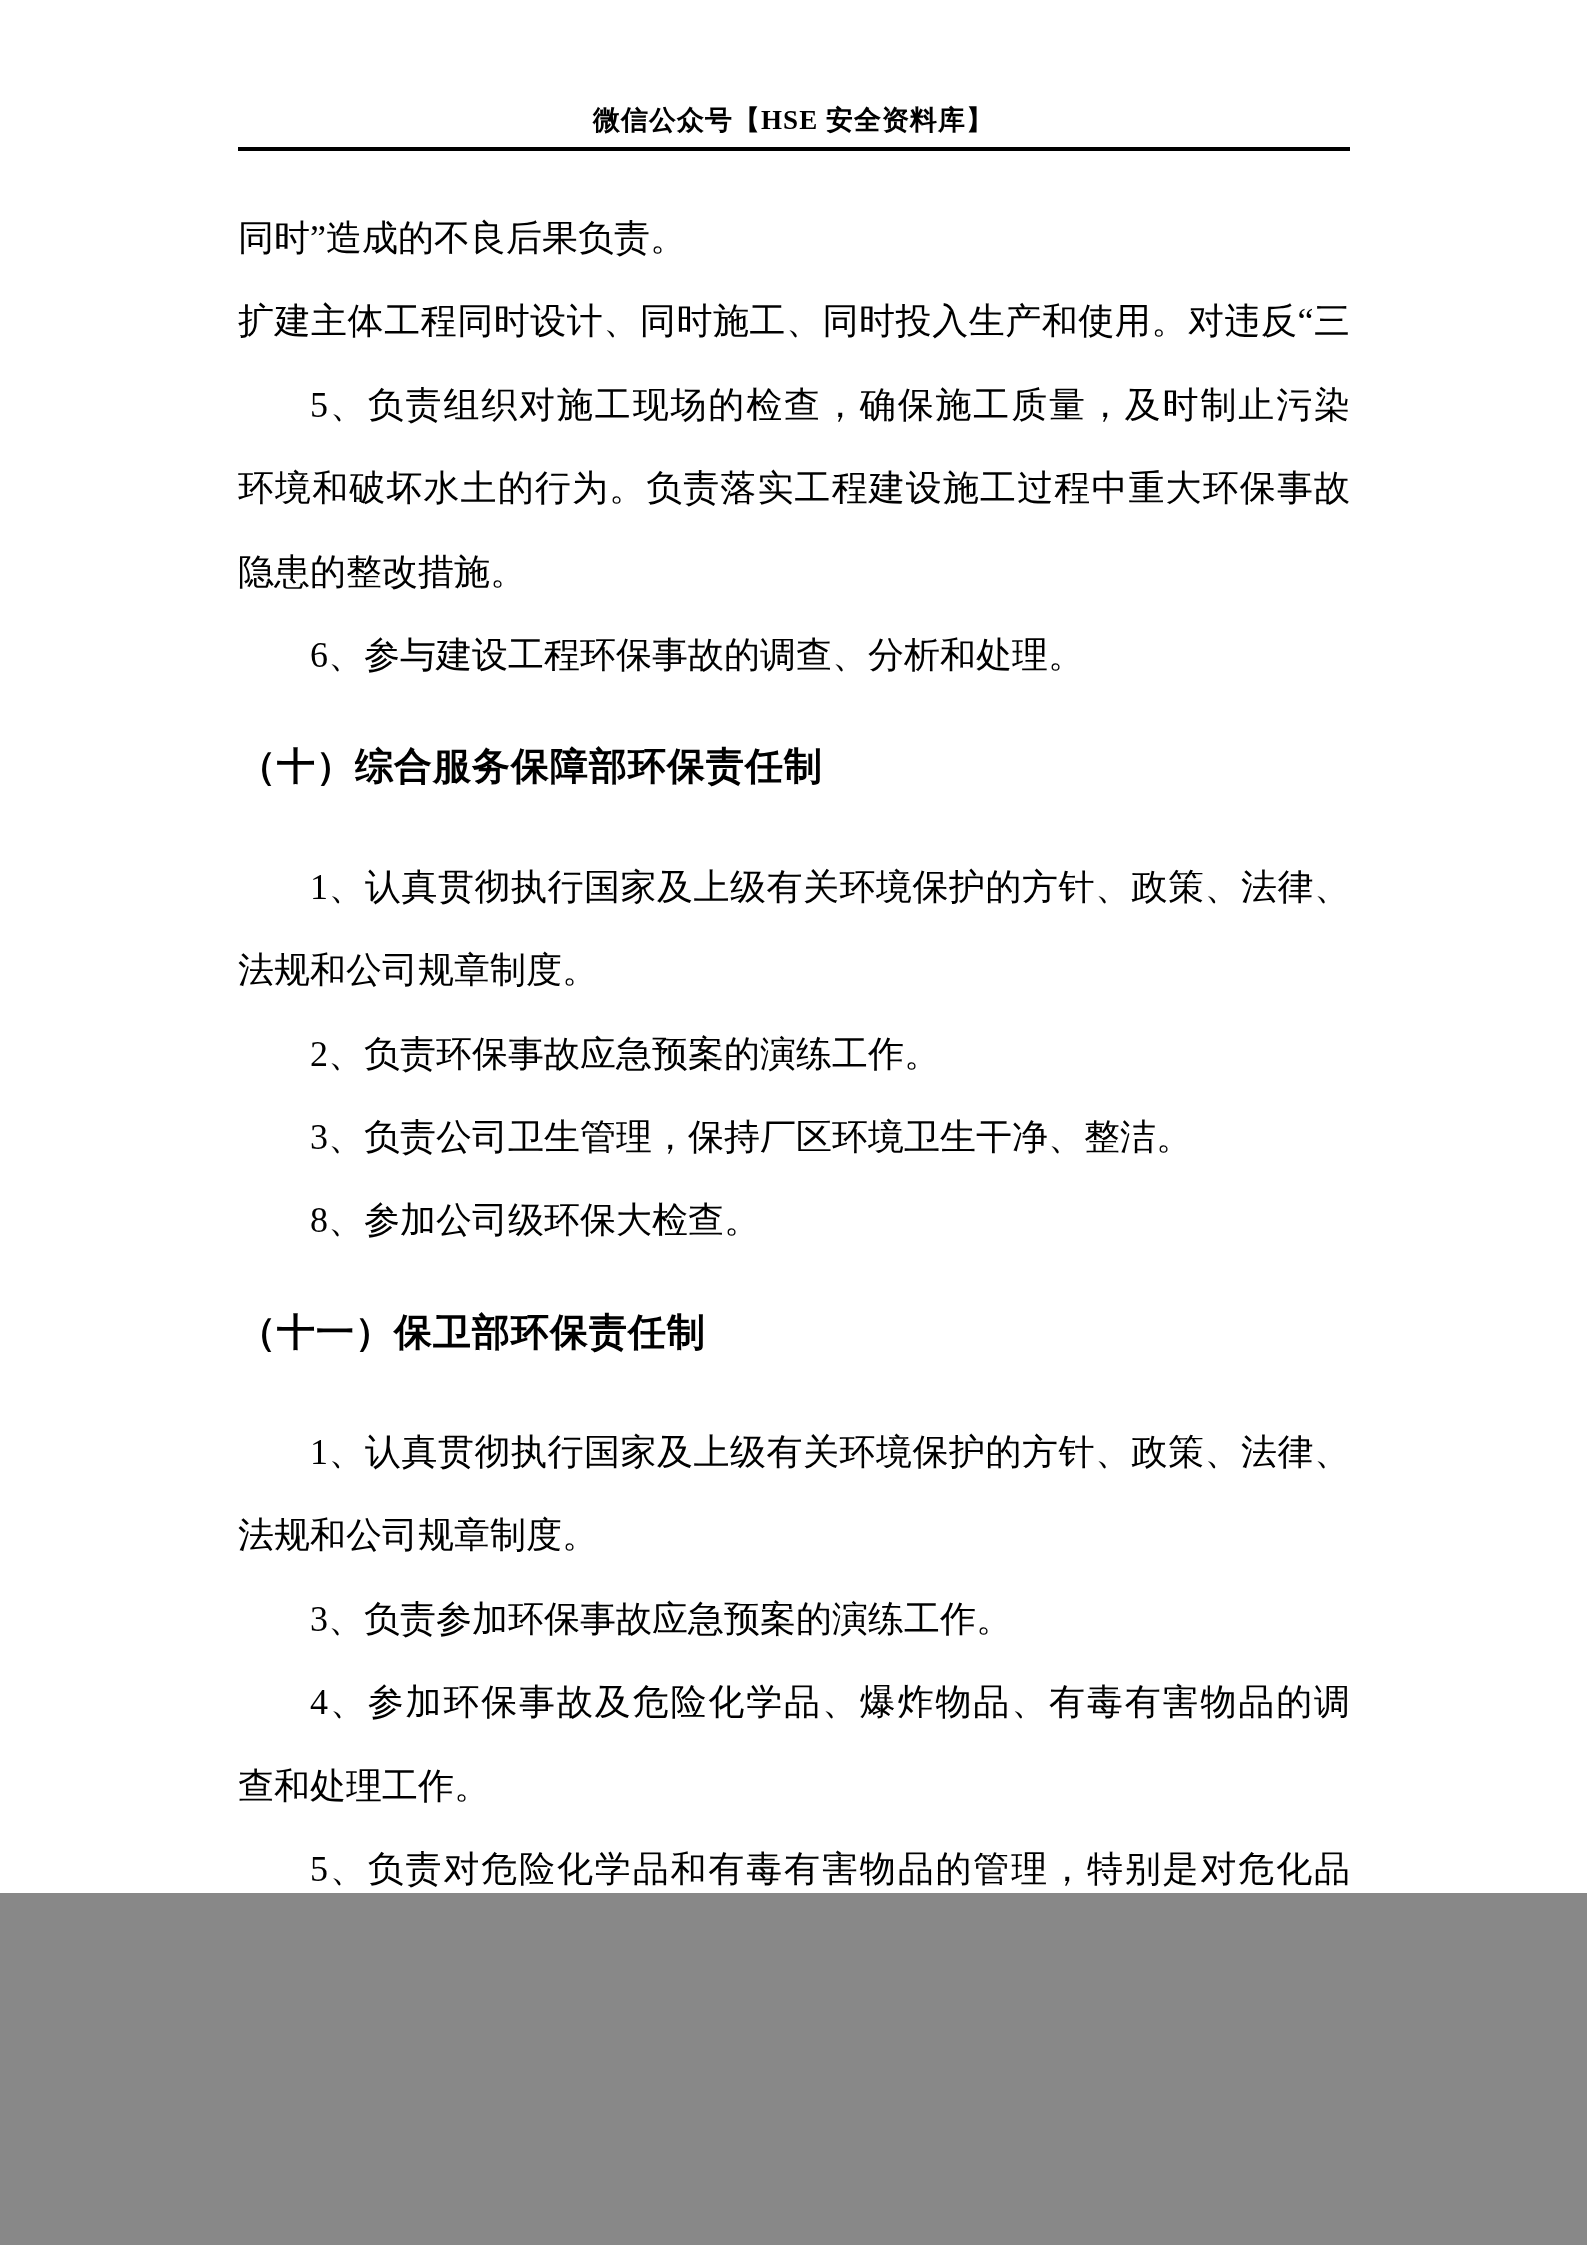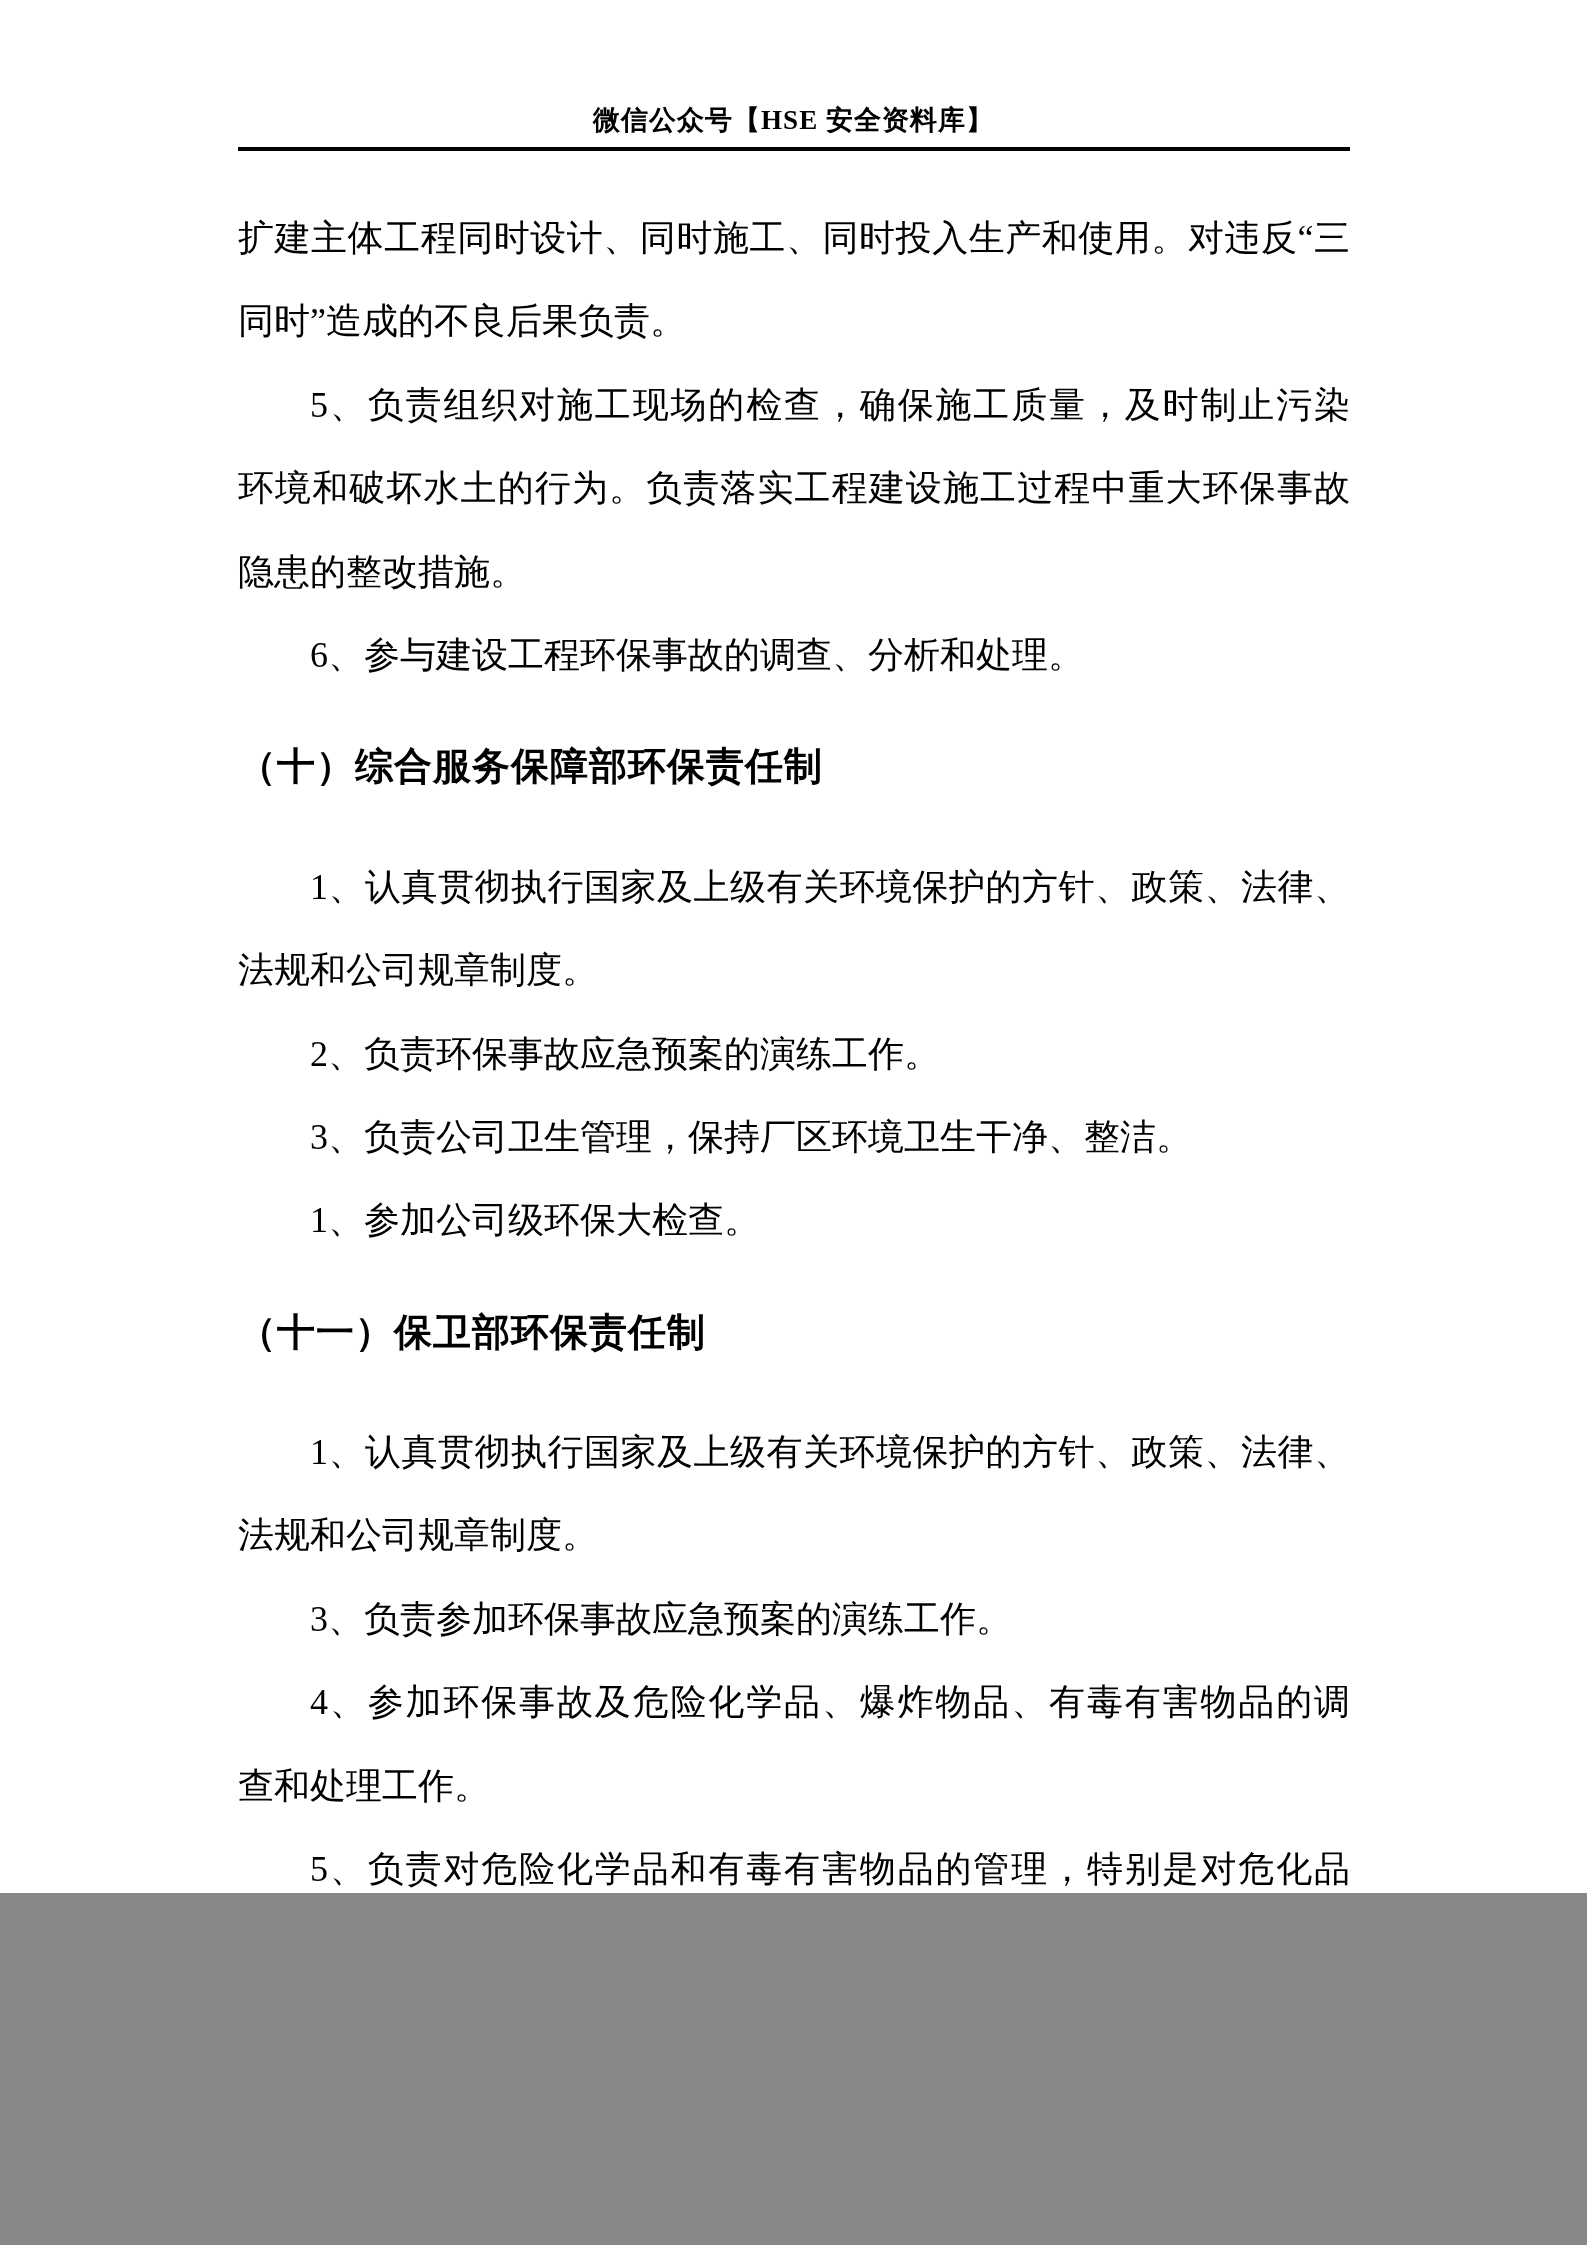--- a/index.html
+++ b/index.html
@@ -87,34 +87,34 @@
 <body>
 
 <div class="page">
 
   <div>
     <div class="header-text">微信公众号【HSE 安全资料库】</div>
     <div class="header-rule"></div>
   </div>
 
   <div class="doc-body">
+    <div class="line">同时”造成的不良后果负责。</div>
     <div class="line just">扩建主体工程同时设计、同时施工、同时投入生产和使用。对违反“三</div>
-    <div class="line">同时”造成的不良后果负责。</div>
     <div class="line just indent">5、负责组织对施工现场的检查，确保施工质量，及时制止污染</div>
     <div class="line just">环境和破坏水土的行为。负责落实工程建设施工过程中重大环保事故</div>
     <div class="line">隐患的整改措施。</div>
     <div class="line indent">6、参与建设工程环保事故的调查、分析和处理。</div>
 
     <div class="heading">（十）综合服务保障部环保责任制</div>
 
     <div class="line just indent">1、认真贯彻执行国家及上级有关环境保护的方针、政策、法律、</div>
     <div class="line">法规和公司规章制度。</div>
     <div class="line indent">2、负责环保事故应急预案的演练工作。</div>
     <div class="line indent">3、负责公司卫生管理，保持厂区环境卫生干净、整洁。</div>
-    <div class="line indent">1、参加公司级环保大检查。</div>
+    <div class="line indent">8、参加公司级环保大检查。</div>
 
     <div class="heading">（十一）保卫部环保责任制</div>
 
     <div class="line just indent">1、认真贯彻执行国家及上级有关环境保护的方针、政策、法律、</div>
     <div class="line">法规和公司规章制度。</div>
     <div class="line indent">3、负责参加环保事故应急预案的演练工作。</div>
     <div class="line just indent">4、参加环保事故及危险化学品、爆炸物品、有毒有害物品的调</div>
     <div class="line">查和处理工作。</div>
     <div class="line just indent">5、负责对危险化学品和有毒有害物品的管理，特别是对危化品</div>
   </div>

